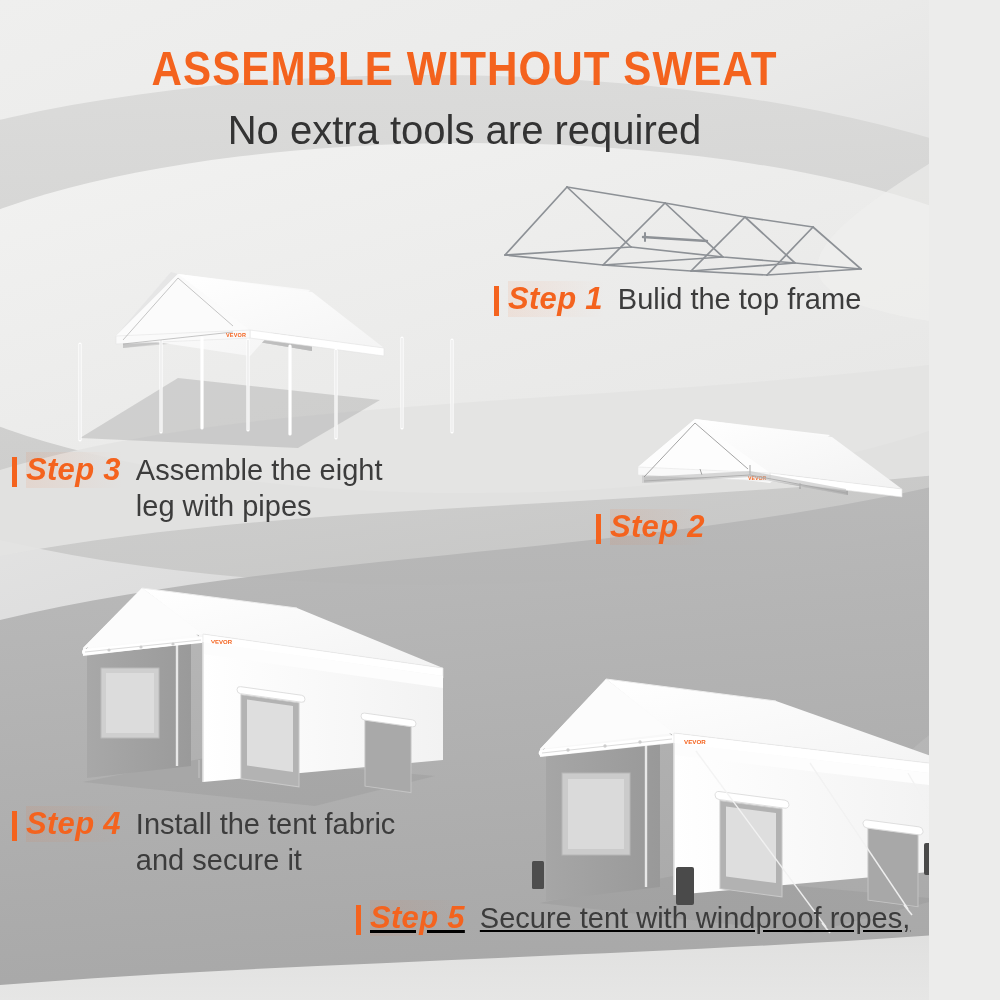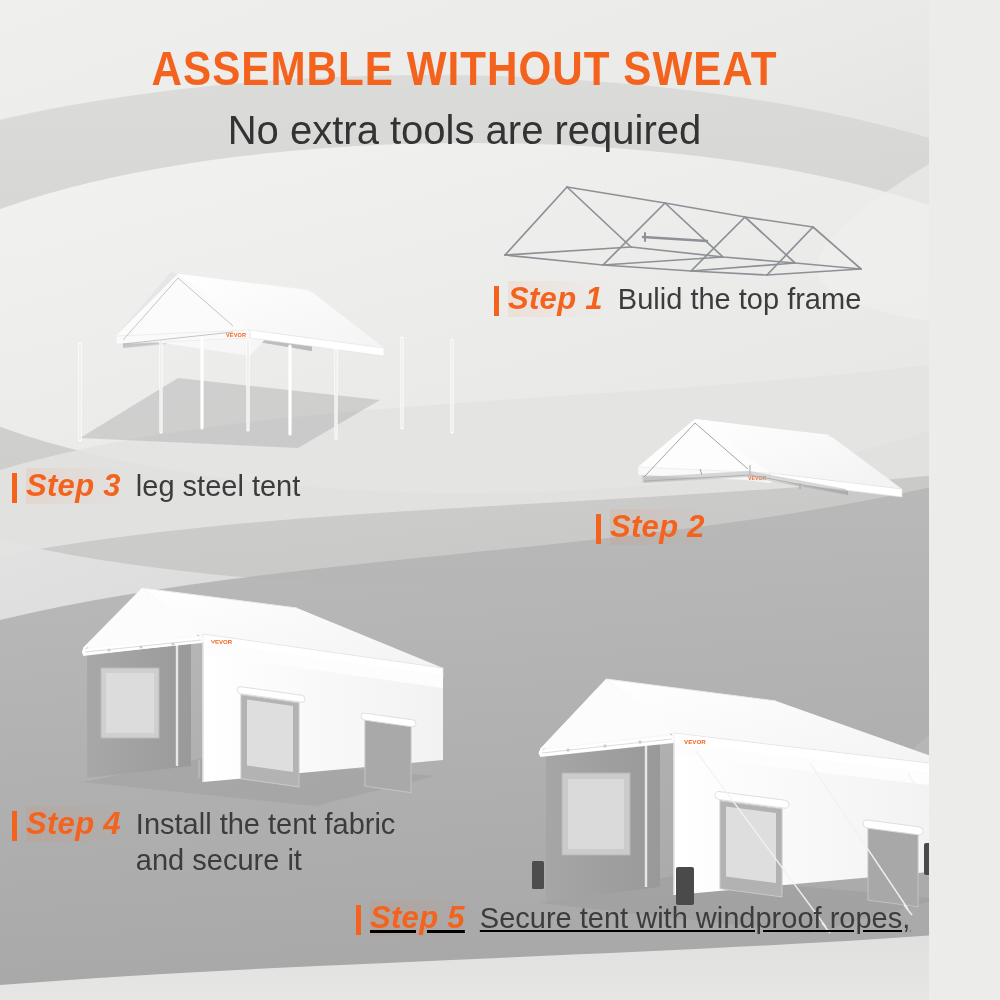--- a/index.html
+++ b/index.html
@@ -69,21 +69,21 @@
   .step .txt {
     color: #3c3c3c;
     font-size: 29px;
     line-height: 36px;
     font-weight: 400;
   }
   .step .txt .l2 { display: block; }
 
   #step1 { left: 466px; top: 281px; padding-left: 28px; }
   #step2 { left: 596px; top: 509px; }
-  #step3 { left: 12px;  top: 468px; }
+  #step3 { left: 12px;  top: 452px; }
   #step4 { left: 12px;  top: 806px; }
   #step5 { left: 356px; top: 900px; text-decoration: underline; }
 
   .illo { position: absolute; }
 </style>
 </head>
 <body>
 
 <div id="stage">
 
@@ -430,21 +430,21 @@
   </div>
 
   <div class="step" id="step2">
     <span class="bar"></span>
     <span class="lbl">Step 2</span>
   </div>
 
   <div class="step" id="step3">
     <span class="bar"></span>
     <span class="lbl">Step 3</span>
-    <span class="txt"><span class="l2">leg steel tent</span></span>
+    <span class="txt"><span>Assemble the eight</span><span class="l2">leg with pipes</span></span>
   </div>
 
   <div class="step" id="step4">
     <span class="bar"></span>
     <span class="lbl">Step 4</span>
     <span class="txt"><span>Install the tent fabric</span><span class="l2">and secure it</span></span>
   </div>
 
   <div class="step" id="step5">
     <span class="bar"></span>

